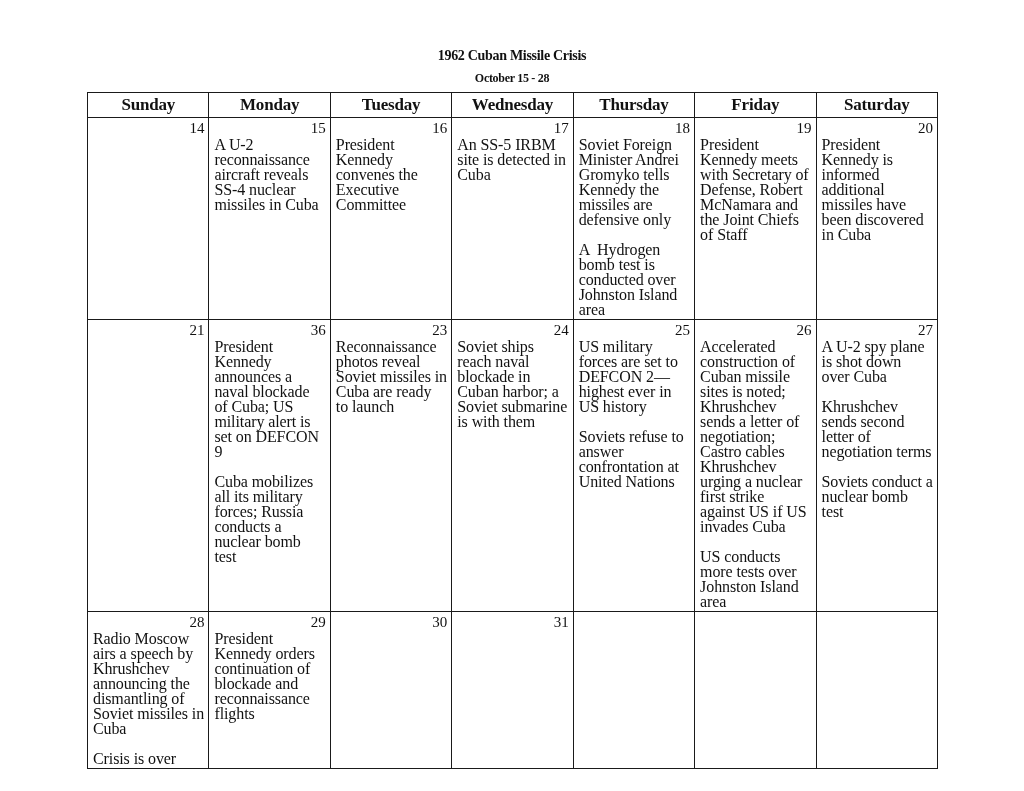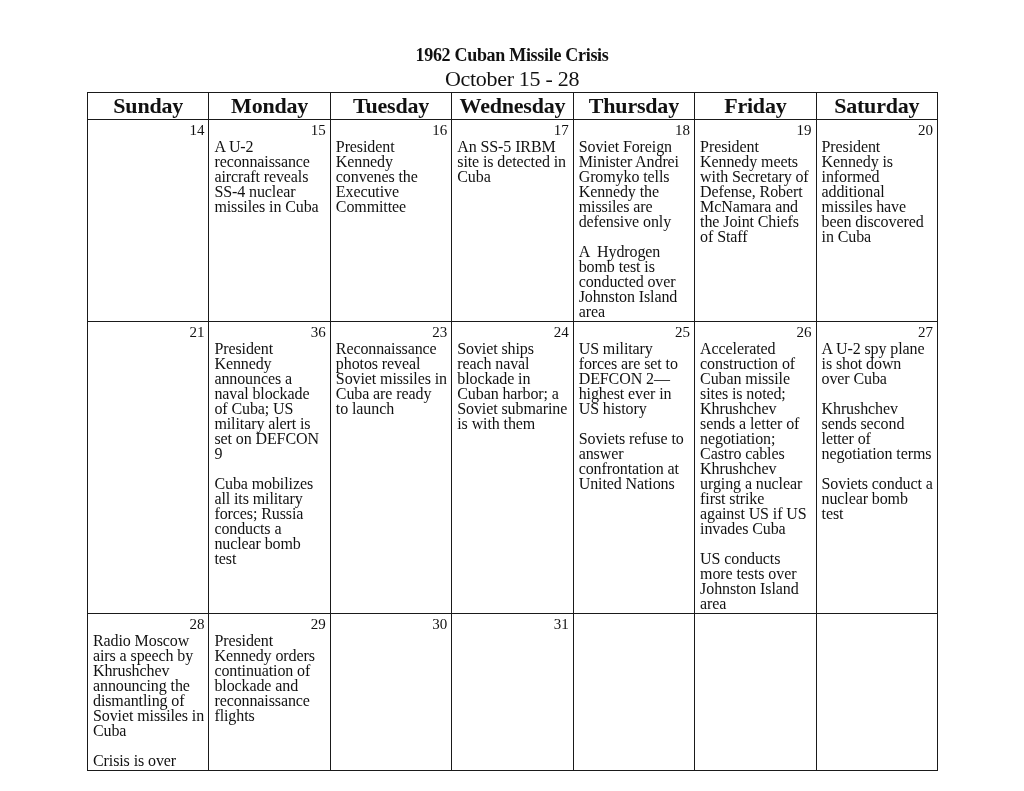--- a/index.html
+++ b/index.html
@@ -17,45 +17,45 @@
     overflow: hidden;
   }
   .titles {
     position: absolute;
     top: 44px;
     left: 0;
     width: 100%;
     text-align: center;
   }
   .title {
-    font-size: 18px;
+    font-size: 14px;
     font-weight: bold;
     line-height: 23px;
     letter-spacing: -0.3px;
   }
   .subtitle {
-    font-size: 22px;
-    font-weight: normal;
+    font-size: 12px;
+    font-weight: bold;
     line-height: 23px;
     letter-spacing: -0.3px;
   }
   table.cal {
     position: absolute;
     left: 87px;
     top: 92px;
     width: 851px;
     border-collapse: collapse;
     table-layout: fixed;
   }
   table.cal th,
   table.cal td {
     border: 1px solid #1a1a1a;
   }
   table.cal th {
-    font-size: 22px;
+    font-size: 17px;
     font-weight: bold;
     text-align: center;
     height: 24px;
     padding: 0;
     letter-spacing: -0.2px;
     margin-top: 23px;
   }
   table.cal td {
     vertical-align: top;
     padding: 0 4px 2px 5px;

